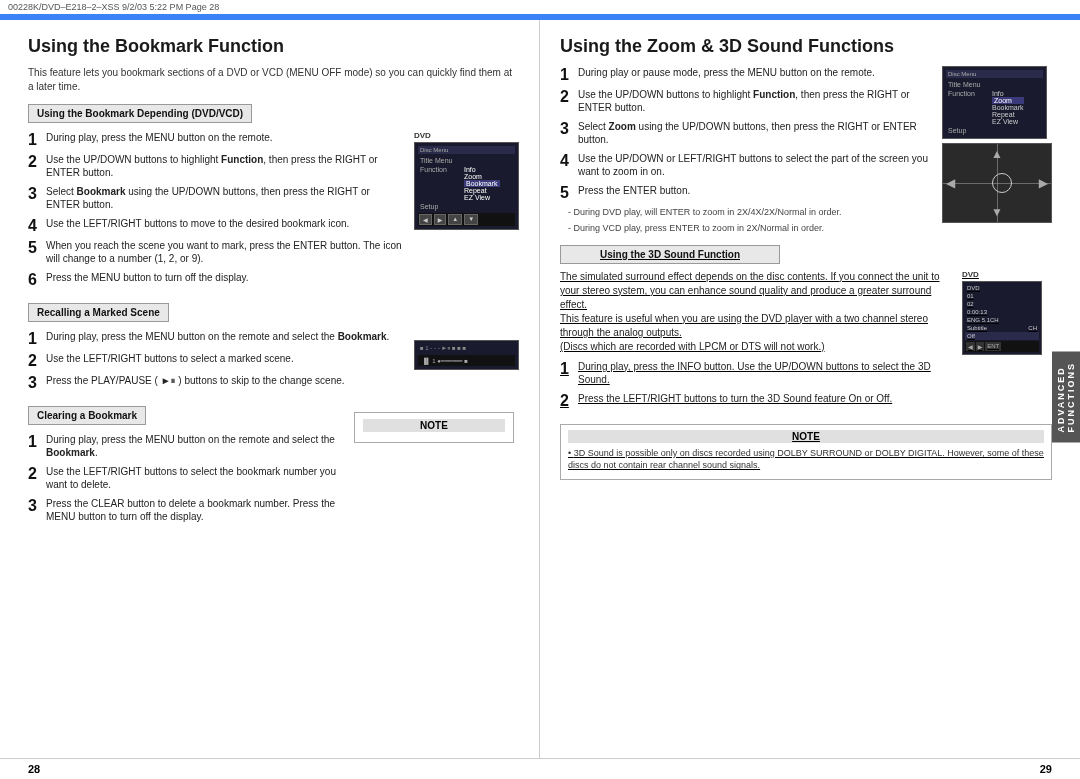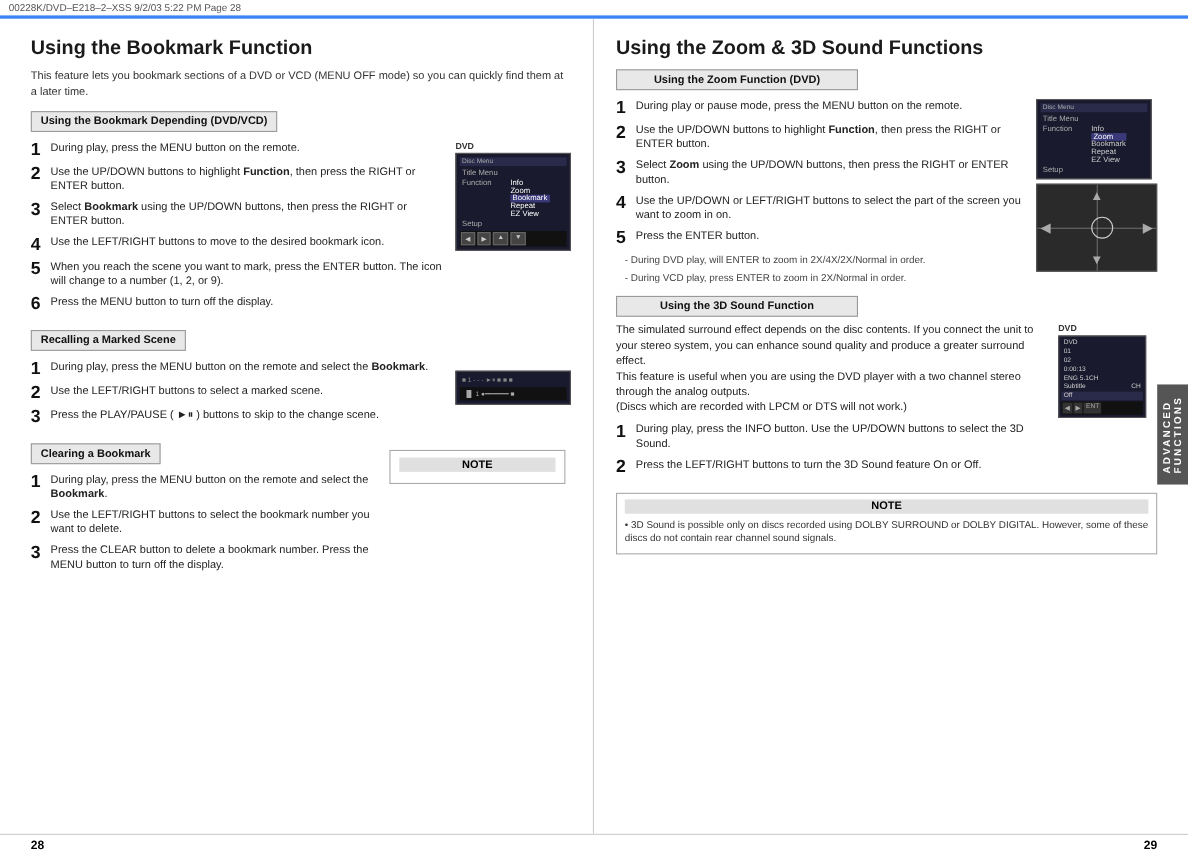--- a/index.html
+++ b/index.html
@@ -9,21 +9,21 @@
       font-family: Arial, Helvetica, sans-serif;
       font-size: 11px;
       background: #fff;
       overflow: hidden;
       display: flex;
       flex-direction: column;
     }
 
     .top-bar {
       background: #fff;
-      border-bottom: 3px solid #3b82f6;
+      border-bottom: 6px solid #3b82f6;
       font-size: 9px;
       color: #555;
       padding: 2px 8px;
       display: flex;
       align-items: center;
     }
 
     .main-content {
       display: flex;
       flex: 1;
@@ -268,20 +268,21 @@
       border-radius: 50%;
       position: absolute;
       top: 50%;
       left: 55%;
       transform: translate(-50%, -50%);
     }
 
     
     .sound-section {
       margin-top: 6px;
+      text-decoration: underline;
     }
 
     .sound-header {
       background: #e8e8e8;
       border: 1px solid #999;
       padding: 3px 10px;
       font-size: 10px;
       font-weight: bold;
       color: #111;
       display: block;
@@ -521,21 +522,20 @@
   <div class="right-page">
 
     <div style="position:absolute;right:0;top:45%;background:#555;color:#fff;writing-mode:vertical-rl;transform:rotate(180deg);padding:10px 4px;font-size:9px;font-weight:bold;letter-spacing:2px;z-index:10;">
       <span>ADVANCED</span><br>
       <span>FUNCTIONS</span>
     </div>
 
     <h1 class="page-title">Using the Zoom &amp; 3D Sound Functions</h1>
 
     <div>
-      <div class="section-header-full">Using the Zoom Function (DVD)</div>
       <div class="right-top">
         <div class="right-steps">
           <div class="step-item">
             <span class="step-number">1</span>
             <span class="step-text">During play or pause mode, press the MENU button on the remote.</span>
           </div>
           <div class="step-item">
             <span class="step-number">2</span>
             <span class="step-text">Use the UP/DOWN buttons to highlight <b>Function</b>, then press the RIGHT or ENTER button.</span>
           </div>

